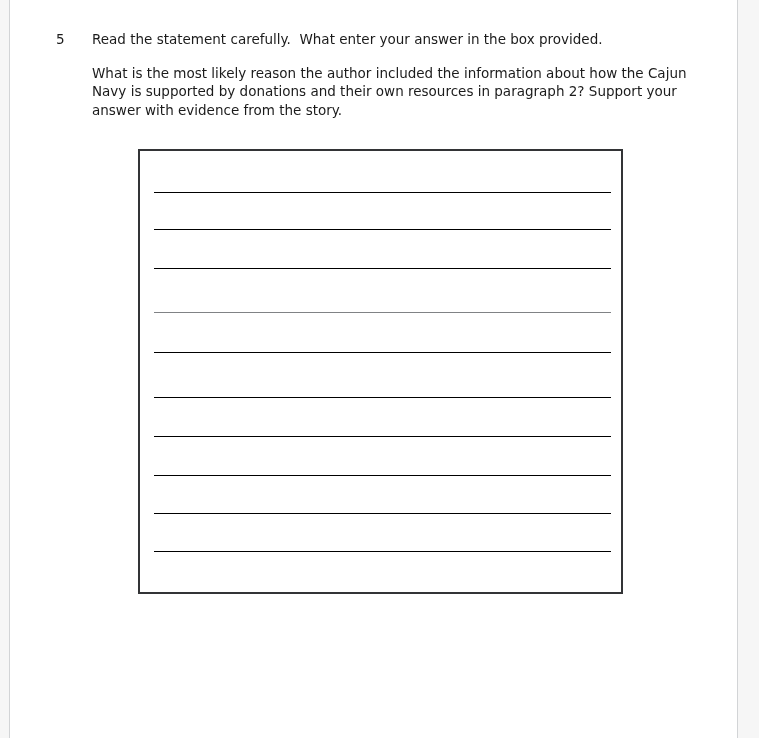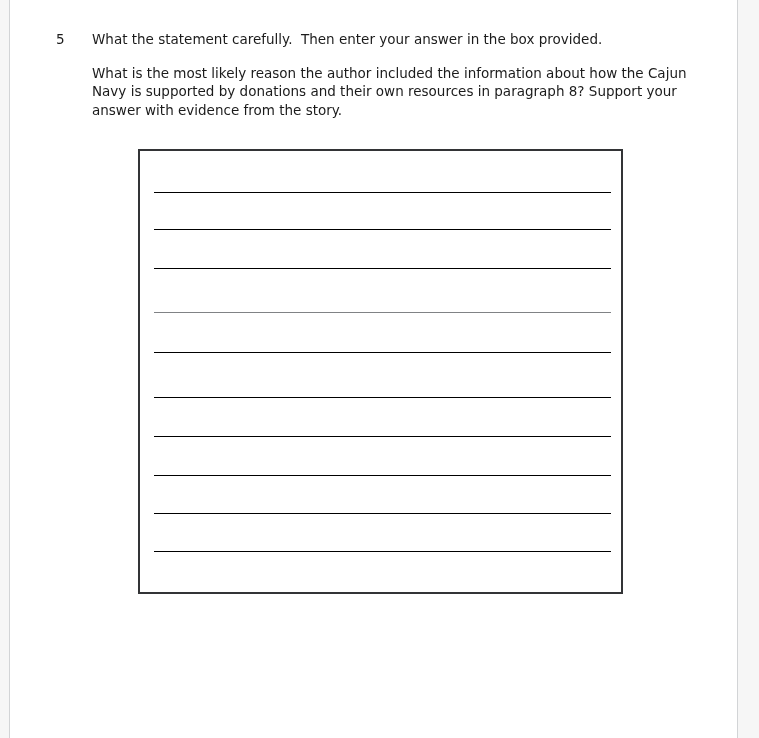--- a/index.html
+++ b/index.html
@@ -115,23 +115,23 @@
 
   <div class="gutter gutter-left"></div>
   <div class="gutter gutter-right"></div>
 
   <div class="page-sheet">
 
     <div class="question-block">
 
       <div class="q-number">5</div>
 
-      <div class="q-directions">What the statement carefully.  Then enter your answer in the box provided.</div>
+      <div class="q-directions">Read the statement carefully.  What enter your answer in the box provided.</div>
 
-      <div class="q-prompt">What is the most likely reason the author included the information about how the Cajun Navy is supported by donations and their own resources in paragraph 8? Support your answer with evidence from the story.</div>
+      <div class="q-prompt">What is the most likely reason the author included the information about how the Cajun Navy is supported by donations and their own resources in paragraph 2? Support your answer with evidence from the story.</div>
 
       <div class="answer-box">
         <div class="answer-lines">
             <div class="write-line" style="top: 41px;"></div>
             <div class="write-line" style="top: 78px;"></div>
             <div class="write-line" style="top: 117px;"></div>
             <div class="write-line faint" style="top: 161px;"></div>
             <div class="write-line" style="top: 201px;"></div>
             <div class="write-line" style="top: 246px;"></div>
             <div class="write-line" style="top: 285px;"></div>

